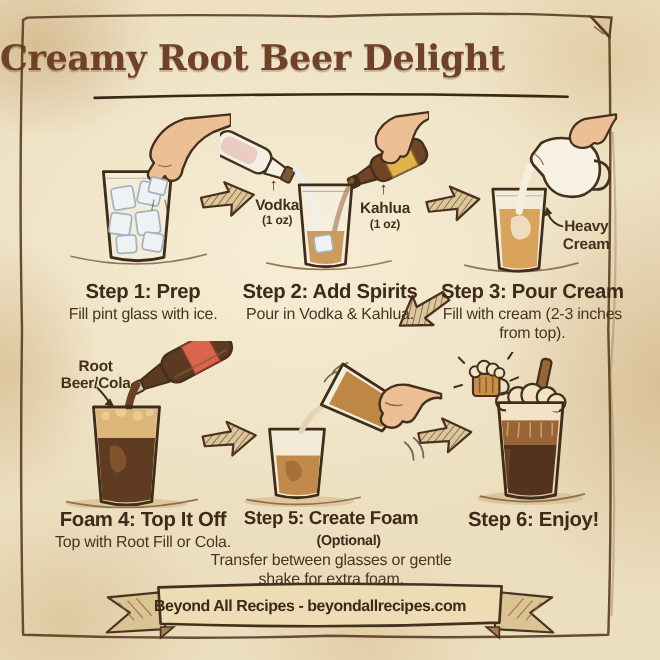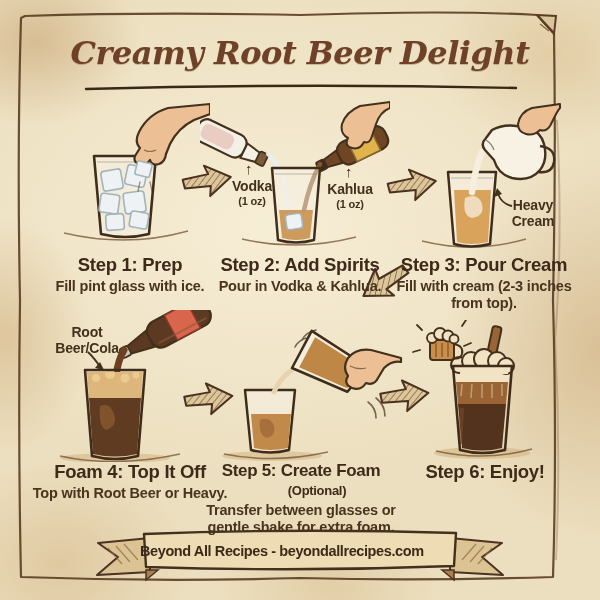--- a/index.html
+++ b/index.html
@@ -10,29 +10,29 @@
     background-image:
       radial-gradient(150px 120px at 6% 7%, rgba(188,146,92,.45), rgba(188,146,92,0) 70%),
       radial-gradient(120px 170px at 1% 56%, rgba(196,156,100,.40), rgba(196,156,100,0) 70%),
       radial-gradient(240px 300px at 100% 58%, rgba(190,148,95,.42), rgba(190,148,95,0) 65%),
       radial-gradient(170px 130px at 92% 9%, rgba(208,172,118,.35), rgba(208,172,118,0) 70%),
       radial-gradient(190px 150px at 10% 94%, rgba(200,160,105,.35), rgba(200,160,105,0) 70%),
       radial-gradient(160px 120px at 55% 97%, rgba(205,168,112,.30), rgba(205,168,112,0) 70%),
       radial-gradient(480px 320px at 45% 38%, rgba(255,249,232,.55), rgba(255,249,232,0) 80%);
   }
   .page-title{
-    position:absolute;top:34px;left:0;width:100%;text-align:center;
+    position:absolute;top:34px;left:0;width:100%;
     font-family:"DejaVu Serif",serif;font-weight:bold;font-size:32px;
-    color:#6e4128;letter-spacing:-.5px;text-shadow:0 1px 0 rgba(90,50,25,.25);font-style:italic;
+    color:#6e4128;letter-spacing:-.5px;text-shadow:0 1px 0 rgba(90,50,25,.25);
   }
   .overlay{position:absolute;left:0;top:0;z-index:2;pointer-events:none;}
   .illus{position:absolute;z-index:2;}
   .cap{position:absolute;z-index:3;text-align:center;}
   .cap .heading{font-size:18.5px;font-weight:bold;color:#3d2a19;letter-spacing:-.3px;line-height:1.1;}
-  .cap .body{font-size:14.5px;font-weight:bold;color:#49351f;letter-spacing:-.2px;line-height:1.18;margin-top:3px;}
+  .cap .body{font-size:14.5px;font-weight:normal;color:#49351f;letter-spacing:-.2px;line-height:1.18;margin-top:3px;}
   .cap5 .heading{font-size:17px;}
   .cap .heading .note{font-size:13px;font-weight:bold;margin-left:32px;}
   .cap6 .body{letter-spacing:-.3px;}
   .small-label{position:absolute;z-index:4;text-align:center;color:#43311d;
     font-size:14px;font-weight:bold;line-height:1.12;letter-spacing:-.2px;}
   .small-label .amount{font-size:11px;}
   .pointer-up{position:absolute;z-index:4;font-size:15px;font-weight:bold;color:#43311d;}
   .ribbon-text{
     position:absolute;left:140px;top:538px;width:320px;z-index:4;text-align:left;
     font-size:14.5px;font-weight:bold;color:#3c2a18;letter-spacing:-.4px;line-height:26px;
@@ -296,21 +296,21 @@
   <div class="cap" style="left:196px;top:255px;width:208px">
     <div class="heading">Step 2: Add Spirits</div>
     <div class="body">Pour in Vodka &amp; Kahlua.</div>
   </div>
   <div class="cap" style="left:388px;top:255px;width:192px">
     <div class="heading">Step 3: Pour Cream</div>
     <div class="body">Fill with cream (2-3 inches from top).</div>
   </div>
   <div class="cap" style="left:30px;top:462px;width:200px">
     <div class="heading">Foam 4: Top It Off</div>
-    <div class="body">Top with Root Beer or Heavy.</div>
+    <div class="body">Top with Root Fill or Cola.</div>
   </div>
   <div class="cap cap5" style="left:185px;top:462px;width:232px">
     <div class="heading"><span>Step 5: Create Foam</span> <span class="note">(Optional)</span></div>
     <div class="body">Transfer between glasses or gentle shake for extra foam.</div>
   </div>
   <div class="cap cap6" style="left:386px;top:462px;width:198px">
     <div class="heading">Step 6: Enjoy!</div>
   </div>
 
   <div class="ribbon-text">Beyond All Recipes - beyondallrecipes.com</div>

